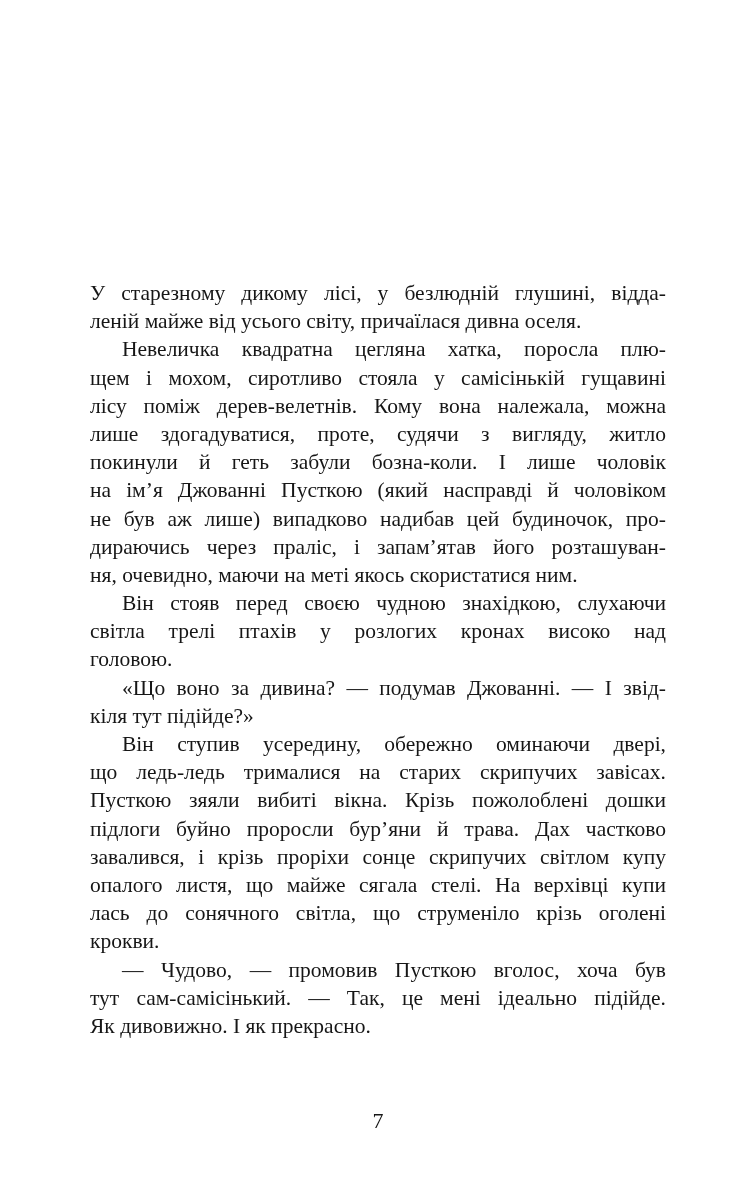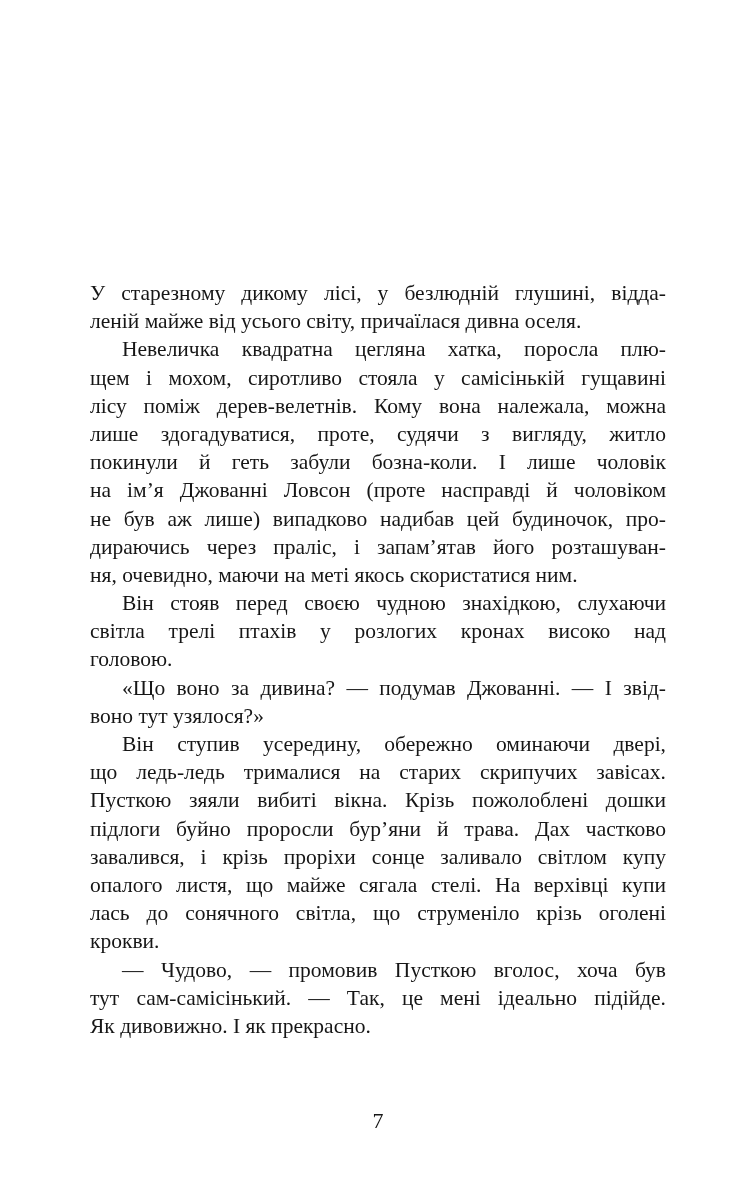--- a/index.html
+++ b/index.html
@@ -52,34 +52,34 @@
 
 <div class="page">
   <div class="text-block">
     <div class="line">У старезному дикому лісі, у безлюдній глушині, відда-</div>
     <div class="line para-end">леній майже від усього світу, причаїлася дивна оселя.</div>
     <div class="line indent">Невеличка квадратна цегляна хатка, поросла плю-</div>
     <div class="line">щем і мохом, сиротливо стояла у самісінькій гущавині</div>
     <div class="line">лісу поміж дерев-велетнів. Кому вона належала, можна</div>
     <div class="line">лише здогадуватися, проте, судячи з вигляду, житло</div>
     <div class="line">покинули й геть забули бозна-коли. І лише чоловік</div>
-    <div class="line">на ім’я Джованні Ловсон (проте насправді й чоловіком</div>
+    <div class="line">на ім’я Джованні Пусткою (який насправді й чоловіком</div>
     <div class="line">не був аж лише) випадково надибав цей будиночок, про-</div>
     <div class="line">дираючись через праліс, і запам’ятав його розташуван-</div>
     <div class="line para-end">ня, очевидно, маючи на меті якось скористатися ним.</div>
     <div class="line indent">Він стояв перед своєю чудною знахідкою, слухаючи</div>
     <div class="line">світла трелі птахів у розлогих кронах високо над</div>
     <div class="line para-end">головою.</div>
     <div class="line indent">«Що воно за дивина? — подумав Джованні. — І звід-</div>
-    <div class="line para-end">воно тут узялося?»</div>
+    <div class="line para-end">кіля тут підійде?»</div>
     <div class="line indent">Він ступив усередину, обережно оминаючи двері,</div>
     <div class="line">що ледь-ледь трималися на старих скрипучих завісах.</div>
     <div class="line">Пусткою зяяли вибиті вікна. Крізь пожолоблені дошки</div>
     <div class="line">підлоги буйно проросли бур’яни й трава. Дах частково</div>
-    <div class="line">завалився, і крізь проріхи сонце заливало світлом купу</div>
+    <div class="line">завалився, і крізь проріхи сонце скрипучих світлом купу</div>
     <div class="line">опалого листя, що майже сягала стелі. На верхівці купи</div>
     <div class="line">лась до сонячного світла, що струменіло крізь оголені</div>
     <div class="line para-end">крокви.</div>
     <div class="line indent">— Чудово, — промовив Пусткою вголос, хоча був</div>
     <div class="line">тут сам-самісінький. — Так, це мені ідеально підійде.</div>
     <div class="line para-end">Як дивовижно. І як прекрасно.</div>
   </div>
 
   <div class="folio">7</div>
 </div>

